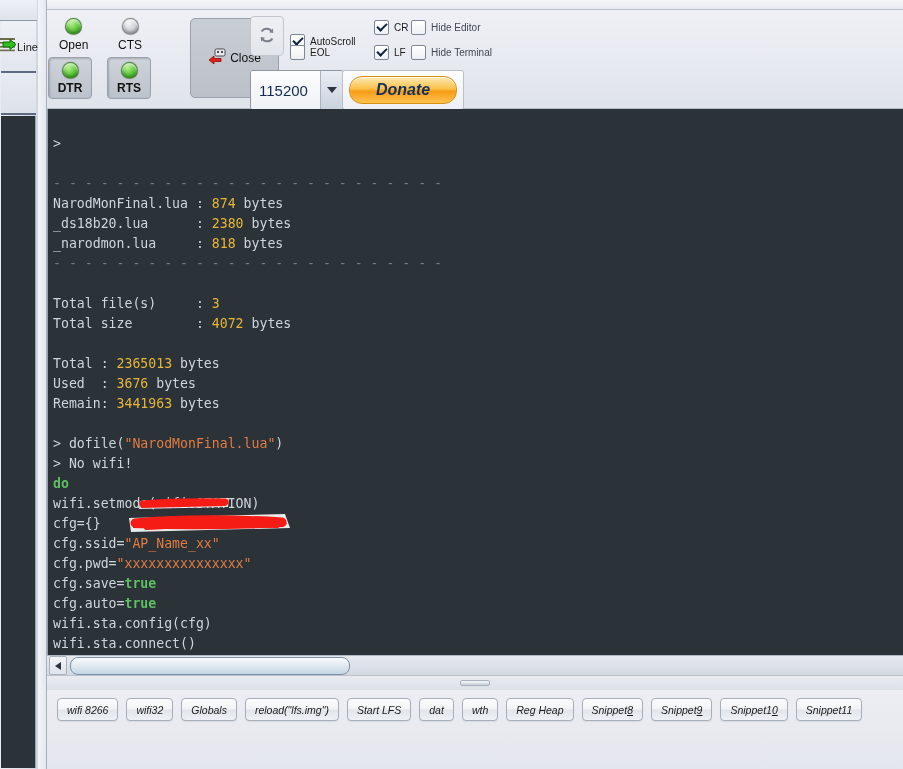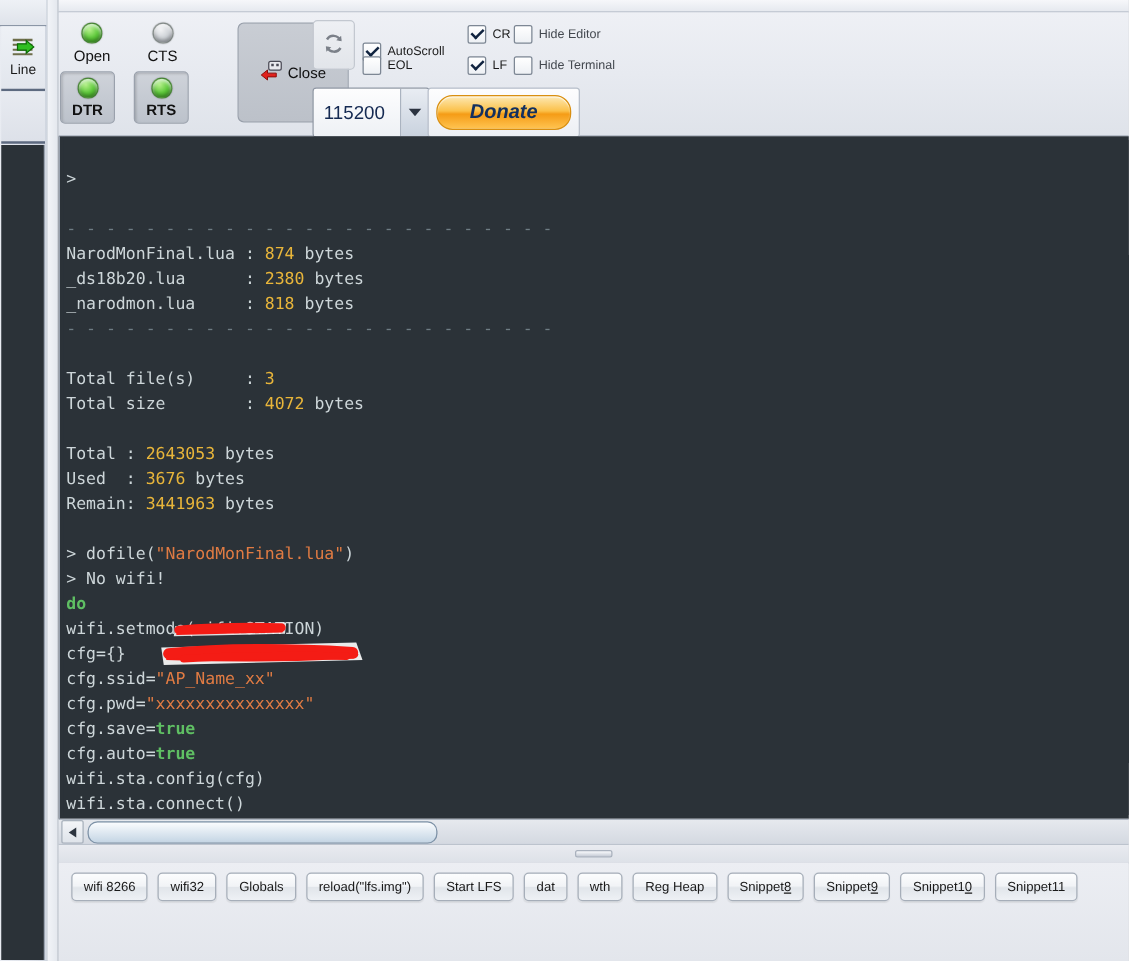--- a/index.html
+++ b/index.html
@@ -21,21 +21,21 @@
   }
   #left-strip-top{
     left:0;top:0;width:37px;height:20px;
     background:linear-gradient(to bottom,#eef1f6,#dfe3ea);
     border-bottom:1px solid #8b96a6;
   }
   #left-line-btn{
     left:1px;top:21px;width:35px;height:50px;
     background:linear-gradient(to bottom,#eef1f6,#e2e6ed);
     border-bottom:2px solid #5d6a80;
-    display:flex;flex-direction:column;align-items:center;justify-content:center;
+    display:flex;flex-direction:row;align-items:center;justify-content:center;
     cursor:pointer;
   }
   #left-line-btn .lbl{font-size:11px;color:#1a1a1a;line-height:12px;margin-top:1px;}
   #left-strip-lower{
     left:1px;top:73px;width:35px;height:40px;
     background:linear-gradient(to bottom,#e8ebf1,#dde1e9);
     border-bottom:2px solid #5d6a80;
   }
   #left-dark{
     left:1px;top:116px;width:34px;height:652px;
@@ -228,20 +228,21 @@
     display:flex;align-items:center;gap:8px;
   }
   .snip{
     height:21px;border-radius:4px;
     background:linear-gradient(to bottom,#fcfdfe 0%,#f1f3f6 48%,#e1e5ea 52%,#eef1f5 100%);
     border:1px solid #a6aeb9;
     box-shadow:0 1px 1px rgba(0,0,0,.07);
     display:flex;align-items:center;justify-content:flex-end;
     padding:0 9px;font-size:10.5px;color:#1a1a1a;white-space:nowrap;
     cursor:pointer;
+    font-style:italic;
   }
   .snip u{text-decoration:underline;}
 </style>
 </head>
 <body>
 
 <div class="abs" id="left-strip">
   <div class="abs" id="left-strip-top"></div>
   <div class="abs" id="left-line-btn">
     <span>
@@ -350,21 +351,21 @@
     <div class="tline">&nbsp;</div>
     <div class="tline"><span class="c-dash">- - - - - - - - - - - - - - - - - - - - - - - - -</span></div>
     <div class="tline"><span class="c-def">NarodMonFinal.lua : </span><span class="c-num">874</span><span class="c-def"> bytes</span></div>
     <div class="tline"><span class="c-def">_ds18b20.lua      : </span><span class="c-num">2380</span><span class="c-def"> bytes</span></div>
     <div class="tline"><span class="c-def">_narodmon.lua     : </span><span class="c-num">818</span><span class="c-def"> bytes</span></div>
     <div class="tline"><span class="c-dash">- - - - - - - - - - - - - - - - - - - - - - - - -</span></div>
     <div class="tline">&nbsp;</div>
     <div class="tline"><span class="c-def">Total file(s)     : </span><span class="c-num">3</span></div>
     <div class="tline"><span class="c-def">Total size        : </span><span class="c-num">4072</span><span class="c-def"> bytes</span></div>
     <div class="tline">&nbsp;</div>
-    <div class="tline"><span class="c-def">Total : </span><span class="c-num">2643053</span><span class="c-def"> bytes</span></div>
+    <div class="tline"><span class="c-def">Total : </span><span class="c-num">2365013</span><span class="c-def"> bytes</span></div>
     <div class="tline"><span class="c-def">Used  : </span><span class="c-num">3676</span><span class="c-def"> bytes</span></div>
     <div class="tline"><span class="c-def">Remain: </span><span class="c-num">3441963</span><span class="c-def"> bytes</span></div>
     <div class="tline">&nbsp;</div>
     <div class="tline"><span class="c-def">&gt; dofile(</span><span class="c-str">"NarodMonFinal.lua"</span><span class="c-def">)</span></div>
     <div class="tline"><span class="c-def">&gt; No wifi!</span></div>
     <div class="tline"><span class="c-kw">do</span></div>
     <div class="tline"><span class="c-def">wifi.setmode(wifi.STATION)</span></div>
     <div class="tline"><span class="c-def">cfg={}</span></div>
     <div class="tline"><span class="c-def">cfg.ssid=</span><span class="c-str">"AP_Name_xx"</span></div>
     <div class="tline"><span class="c-def">cfg.pwd=</span><span class="c-str">"xxxxxxxxxxxxxxx"</span></div>

